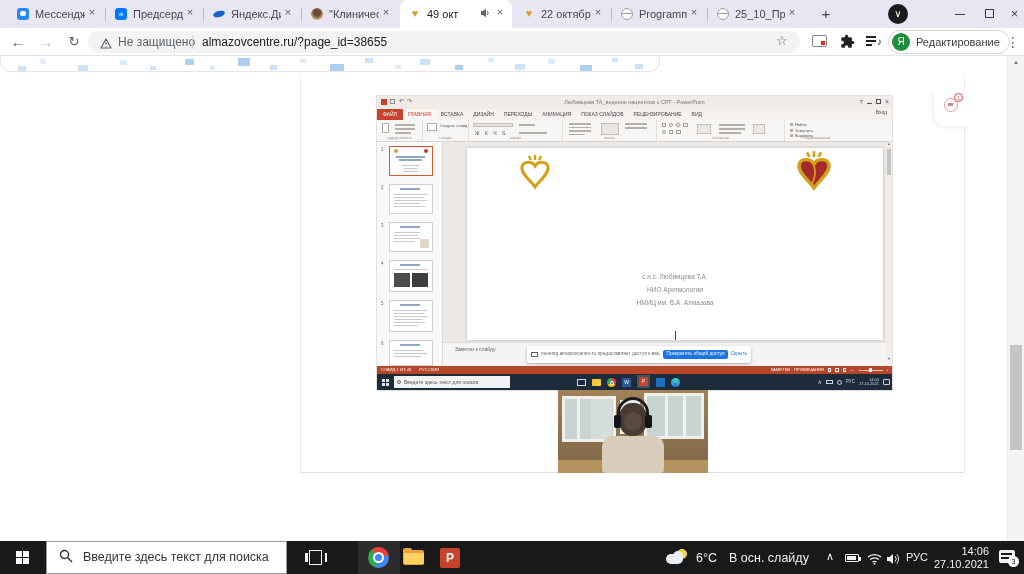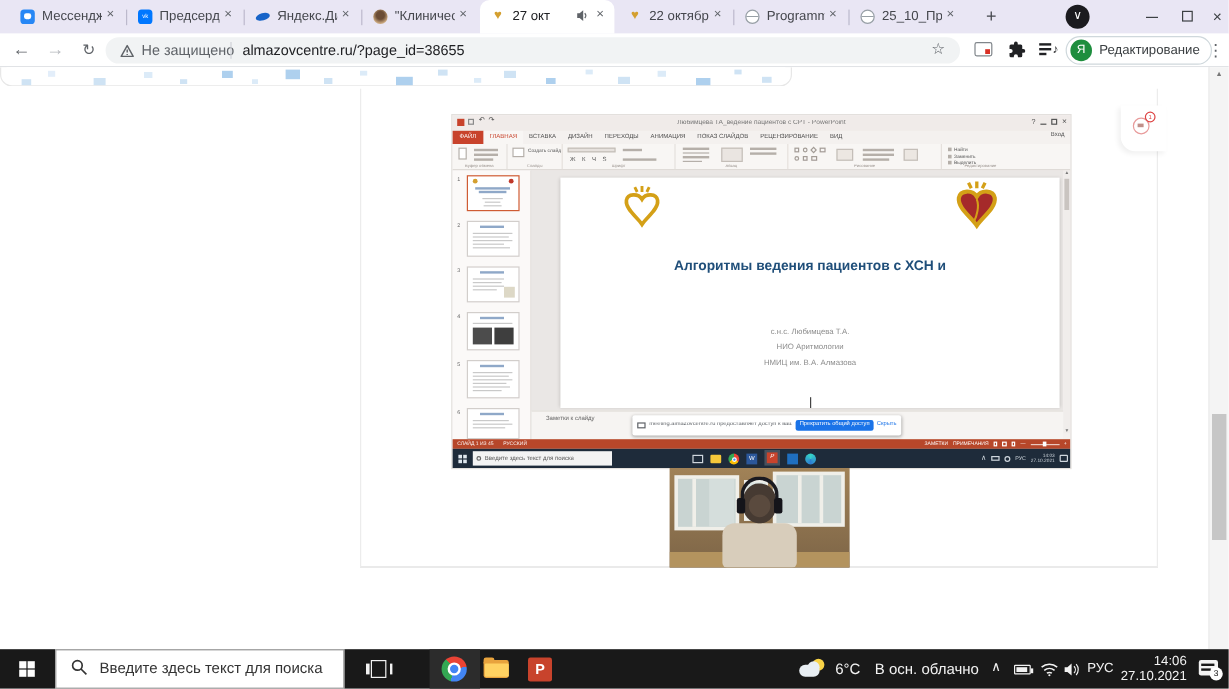--- a/index.html
+++ b/index.html
@@ -72,21 +72,21 @@
   <div class="tsep a" style="left:301px"></div>
 
   <div class="tab a" style="left:302px;width:96px">
     <span class="fav" style="border-radius:50%;background:radial-gradient(circle at 50% 40%,#6b4c35 35%,#caa87e 70%)"></span>
     <span class="lbl">"Клиническ</span>
     <span class="tclose">×</span>
   </div>
 
   <div class="tab active a" style="left:400px;width:112px">
     <span class="fav" style="color:#d49f2f;font-size:11px;text-align:center">♥</span>
-    <span class="lbl">27 окт</span>
+    <span class="lbl">49 окт</span>
     <span style="flex:none;margin-right:3px"><svg width="10" height="10" viewBox="0 0 10 10">
           <path d="M1 3h2l3-2.4v8.8L3 7H1z" fill="#5f6368"></path>
           <path d="M7.3 3a3 3 0 010 4" stroke="#5f6368" stroke-width="1" fill="none"></path>
         </svg></span>
     <span class="tclose">×</span>
   </div>
 
   <div class="tab a" style="left:514px;width:96px">
     <span class="fav" style="color:#d49f2f;font-size:11px;text-align:center">♥</span>
     <span class="lbl">22 октябр</span>
@@ -331,21 +331,20 @@
       <span class="a" style="left:52px;top:6px"><svg width="32" height="40" viewBox="0 0 32 40">
             <path d="M10 2l2 4M16 1v5M22 2l-2 4" stroke="#d4a017" stroke-width="2.4" fill="none"></path>
             <path d="M16 12c3-5 12-5 13 1 1 7-9 14-13 20C12 27 2 20 3 13c1-6 10-6 13-1z" fill="none" stroke="#d4a017" stroke-width="3"></path>
           </svg></span>
       <span class="a" style="left:328px;top:2px"><svg width="38" height="46" viewBox="0 0 32 40">
             <path d="M10 2l2 4M16 1v5M22 2l-2 4" stroke="#d4a017" stroke-width="2.4" fill="none"></path>
             <path d="M16 12c3-5 12-5 13 1 1 7-9 14-13 20C12 27 2 20 3 13c1-6 10-6 13-1z" fill="#a52a2a" stroke="#d4a017" stroke-width="3"></path>
             <path d="M16 14c2 5 0 12-2 16" stroke="#d4a017" stroke-width="1.5" fill="none"></path>
           </svg></span>
       <div class="a" style="left:0;top:66px;width:416px;text-align:center;color:#1f4e79;font-size:11.5px;font-weight:bold">
-        <div style="line-height:17px">Алгоритмы ведения пациентов с ХСН и</div>
       </div>
       <div class="a" style="left:0;top:122px;width:416px;text-align:center;color:#8c8c8c;font-size:6.5px">
         <div style="line-height:13px">с.н.с. Любимцева Т.А.</div>
         <div style="line-height:13px">НИО Аритмологии</div>
         <div style="line-height:13px">НМИЦ им. В.А. Алмазова</div>
       </div>
       <span class="a" style="left:208px;top:183px;width:1px;height:9px;background:#444"></span>
     </div>
 
     <div class="a" style="left:509px;top:46px;width:6px;height:219px;background:#f0edeb">
@@ -491,21 +490,21 @@
     <span style="position:absolute;left:2px;top:5px;width:20px;height:11px;background:#ffd262;border-radius:1px"></span>
   </div>
   <div class="a" style="left:440px;top:7px;width:20px;height:20px;background:#c8432c;border-radius:2px;color:#fff;font-size:12px;font-weight:bold;text-align:center;line-height:20px">P</div>
 
   <div class="a" style="left:666px;top:7px;width:24px;height:20px">
     <span style="position:absolute;left:11px;top:1px;width:10px;height:10px;border-radius:50%;background:#f8d347"></span>
     <span style="position:absolute;left:0;top:6px;width:17px;height:10px;border-radius:8px;background:#e8eef2"></span>
     <span style="position:absolute;left:7px;top:3px;width:10px;height:10px;border-radius:50%;background:#e8eef2"></span>
   </div>
   <span class="a nowrap trayico" style="left:696px;top:11px;font-size:12.5px">6°C</span>
-  <span class="a nowrap trayico" style="left:729px;top:11px;font-size:12.5px">В осн. облачно</span>
+  <span class="a nowrap trayico" style="left:729px;top:11px;font-size:12.5px">В осн. слайду</span>
 
   <span class="a trayico" style="left:826px;top:10px;font-size:11px">∧</span>
   <span class="a" style="left:845px;top:13px;width:14px;height:8px;border:1px solid #f2f2f2;border-radius:1px">
       <i style="position:absolute;right:-3px;top:2px;width:2px;height:4px;background:#f2f2f2;display:block"></i>
       <i style="position:absolute;left:1px;top:1px;width:9px;height:4px;background:#f2f2f2;display:block"></i>
     </span>
   <span class="a" style="left:867px;top:11px"><svg width="15" height="12" viewBox="0 0 15 12" fill="none" stroke="#f2f2f2" stroke-width="1.3">
         <path d="M1 4a10 10 0 0113 0"></path>
         <path d="M3.2 6.6a7 7 0 018.6 0"></path>
         <path d="M5.4 9a4 4 0 014.2 0"></path>

